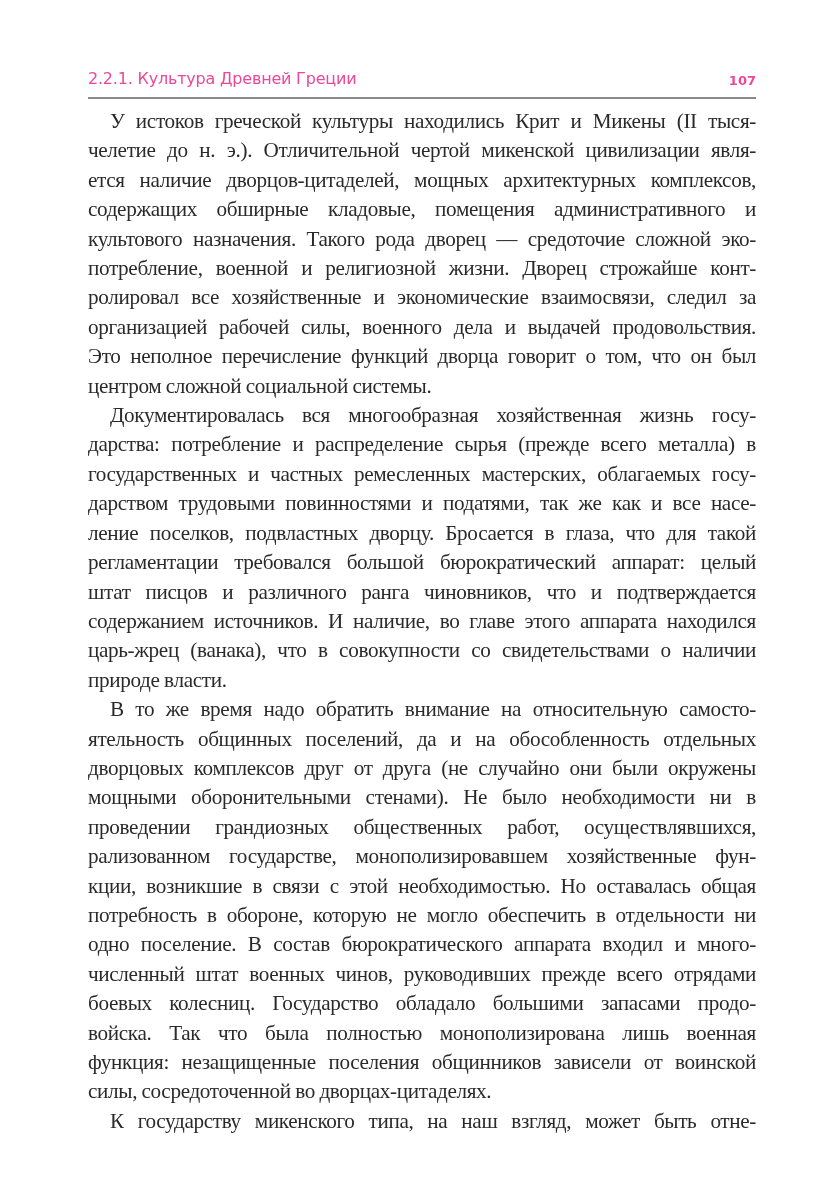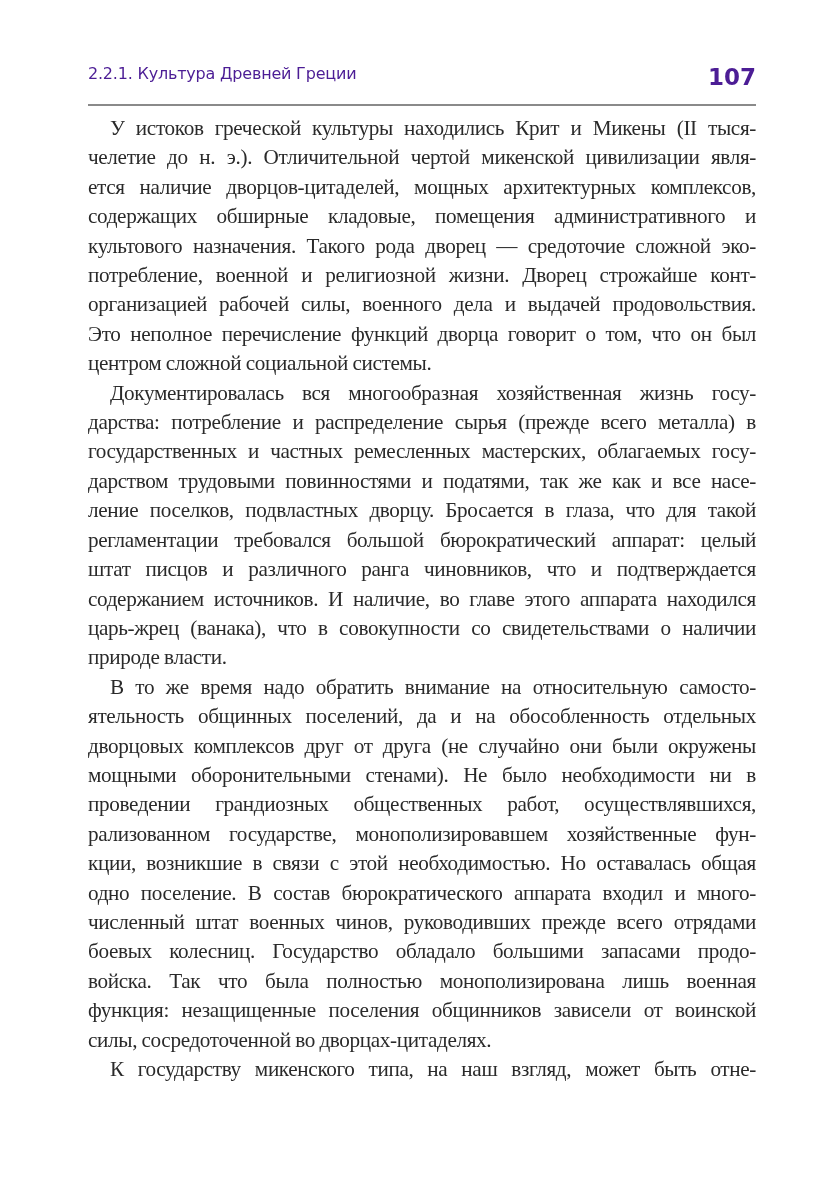--- a/index.html
+++ b/index.html
@@ -16,33 +16,34 @@
     }
     .page {
       position: absolute;
       left: 88px;
       top: 64px;
       width: 668px;
     }
     .running-head {
       display: flex;
       justify-content: space-between;
+      align-items: flex-end;
       height: 24px;
-      padding-bottom: 16px;
+      padding-bottom: 9px;
       border-bottom: 2px solid #8a8a8a;
       font-family: "DejaVu Sans", sans-serif;
       font-size: 16px;
-      color: #4c1d95;
+      color: #ec4899;
     }
     .running-head .section {
       letter-spacing: -0.2px;
     }
     .running-head .page-number {
       font-weight: bold;
-      font-size: 23px;
+      font-size: 13px;
     }
     .body-text {
       margin-top: 8px;
       font-family: "Liberation Serif", serif;
       font-size: 21.2px;
       line-height: 29.4px;
       color: #2a2a2a;
     }
     .para {
       margin: 0;
@@ -74,20 +75,21 @@
     <span class="page-number">107</span>
   </div>
   <div class="body-text" id="body-text">
       <div class="para">
         <span class="line first">У истоков греческой культуры находились Крит и Микены (II тыся-</span>
         <span class="line">челетие до н. э.). Отличительной чертой микенской цивилизации явля-</span>
         <span class="line">ется наличие дворцов-цитаделей, мощных архитектурных комплексов,</span>
         <span class="line">содержащих обширные кладовые, помещения административного и</span>
         <span class="line">культового назначения. Такого рода дворец — средоточие сложной эко-</span>
         <span class="line">потребление, военной и религиозной жизни. Дворец строжайше конт-</span>
+        <span class="line">ролировал все хозяйственные и экономические взаимосвязи, следил за</span>
         <span class="line">организацией рабочей силы, военного дела и выдачей продовольствия.</span>
         <span class="line">Это неполное перечисление функций дворца говорит о том, что он был</span>
         <span class="line last">центром сложной социальной системы.</span>
       </div>
       <div class="para">
         <span class="line first">Документировалась вся многообразная хозяйственная жизнь госу-</span>
         <span class="line">дарства: потребление и распределение сырья (прежде всего металла) в</span>
         <span class="line">государственных и частных ремесленных мастерских, облагаемых госу-</span>
         <span class="line">дарством трудовыми повинностями и податями, так же как и все насе-</span>
         <span class="line">ление поселков, подвластных дворцу. Бросается в глаза, что для такой</span>
@@ -98,20 +100,21 @@
         <span class="line last">природе власти.</span>
       </div>
       <div class="para">
         <span class="line first">В то же время надо обратить внимание на относительную самосто-</span>
         <span class="line">ятельность общинных поселений, да и на обособленность отдельных</span>
         <span class="line">дворцовых комплексов друг от друга (не случайно они были окружены</span>
         <span class="line">мощными оборонительными стенами). Не было необходимости ни в</span>
         <span class="line">проведении грандиозных общественных работ, осуществлявшихся,</span>
         <span class="line">рализованном государстве, монополизировавшем хозяйственные фун-</span>
         <span class="line">кции, возникшие в связи с этой необходимостью. Но оставалась общая</span>
+        <span class="line">потребность в обороне, которую не могло обеспечить в отдельности ни</span>
         <span class="line">одно поселение. В состав бюрократического аппарата входил и много-</span>
         <span class="line">численный штат военных чинов, руководивших прежде всего отрядами</span>
         <span class="line">боевых колесниц. Государство обладало большими запасами продо-</span>
         <span class="line">войска. Так что была полностью монополизирована лишь военная</span>
         <span class="line">функция: незащищенные поселения общинников зависели от воинской</span>
         <span class="line last">силы, сосредоточенной во дворцах-цитаделях.</span>
       </div>
       <div class="para">
         <span class="line first">К государству микенского типа, на наш взгляд, может быть отне-</span>
       </div>

